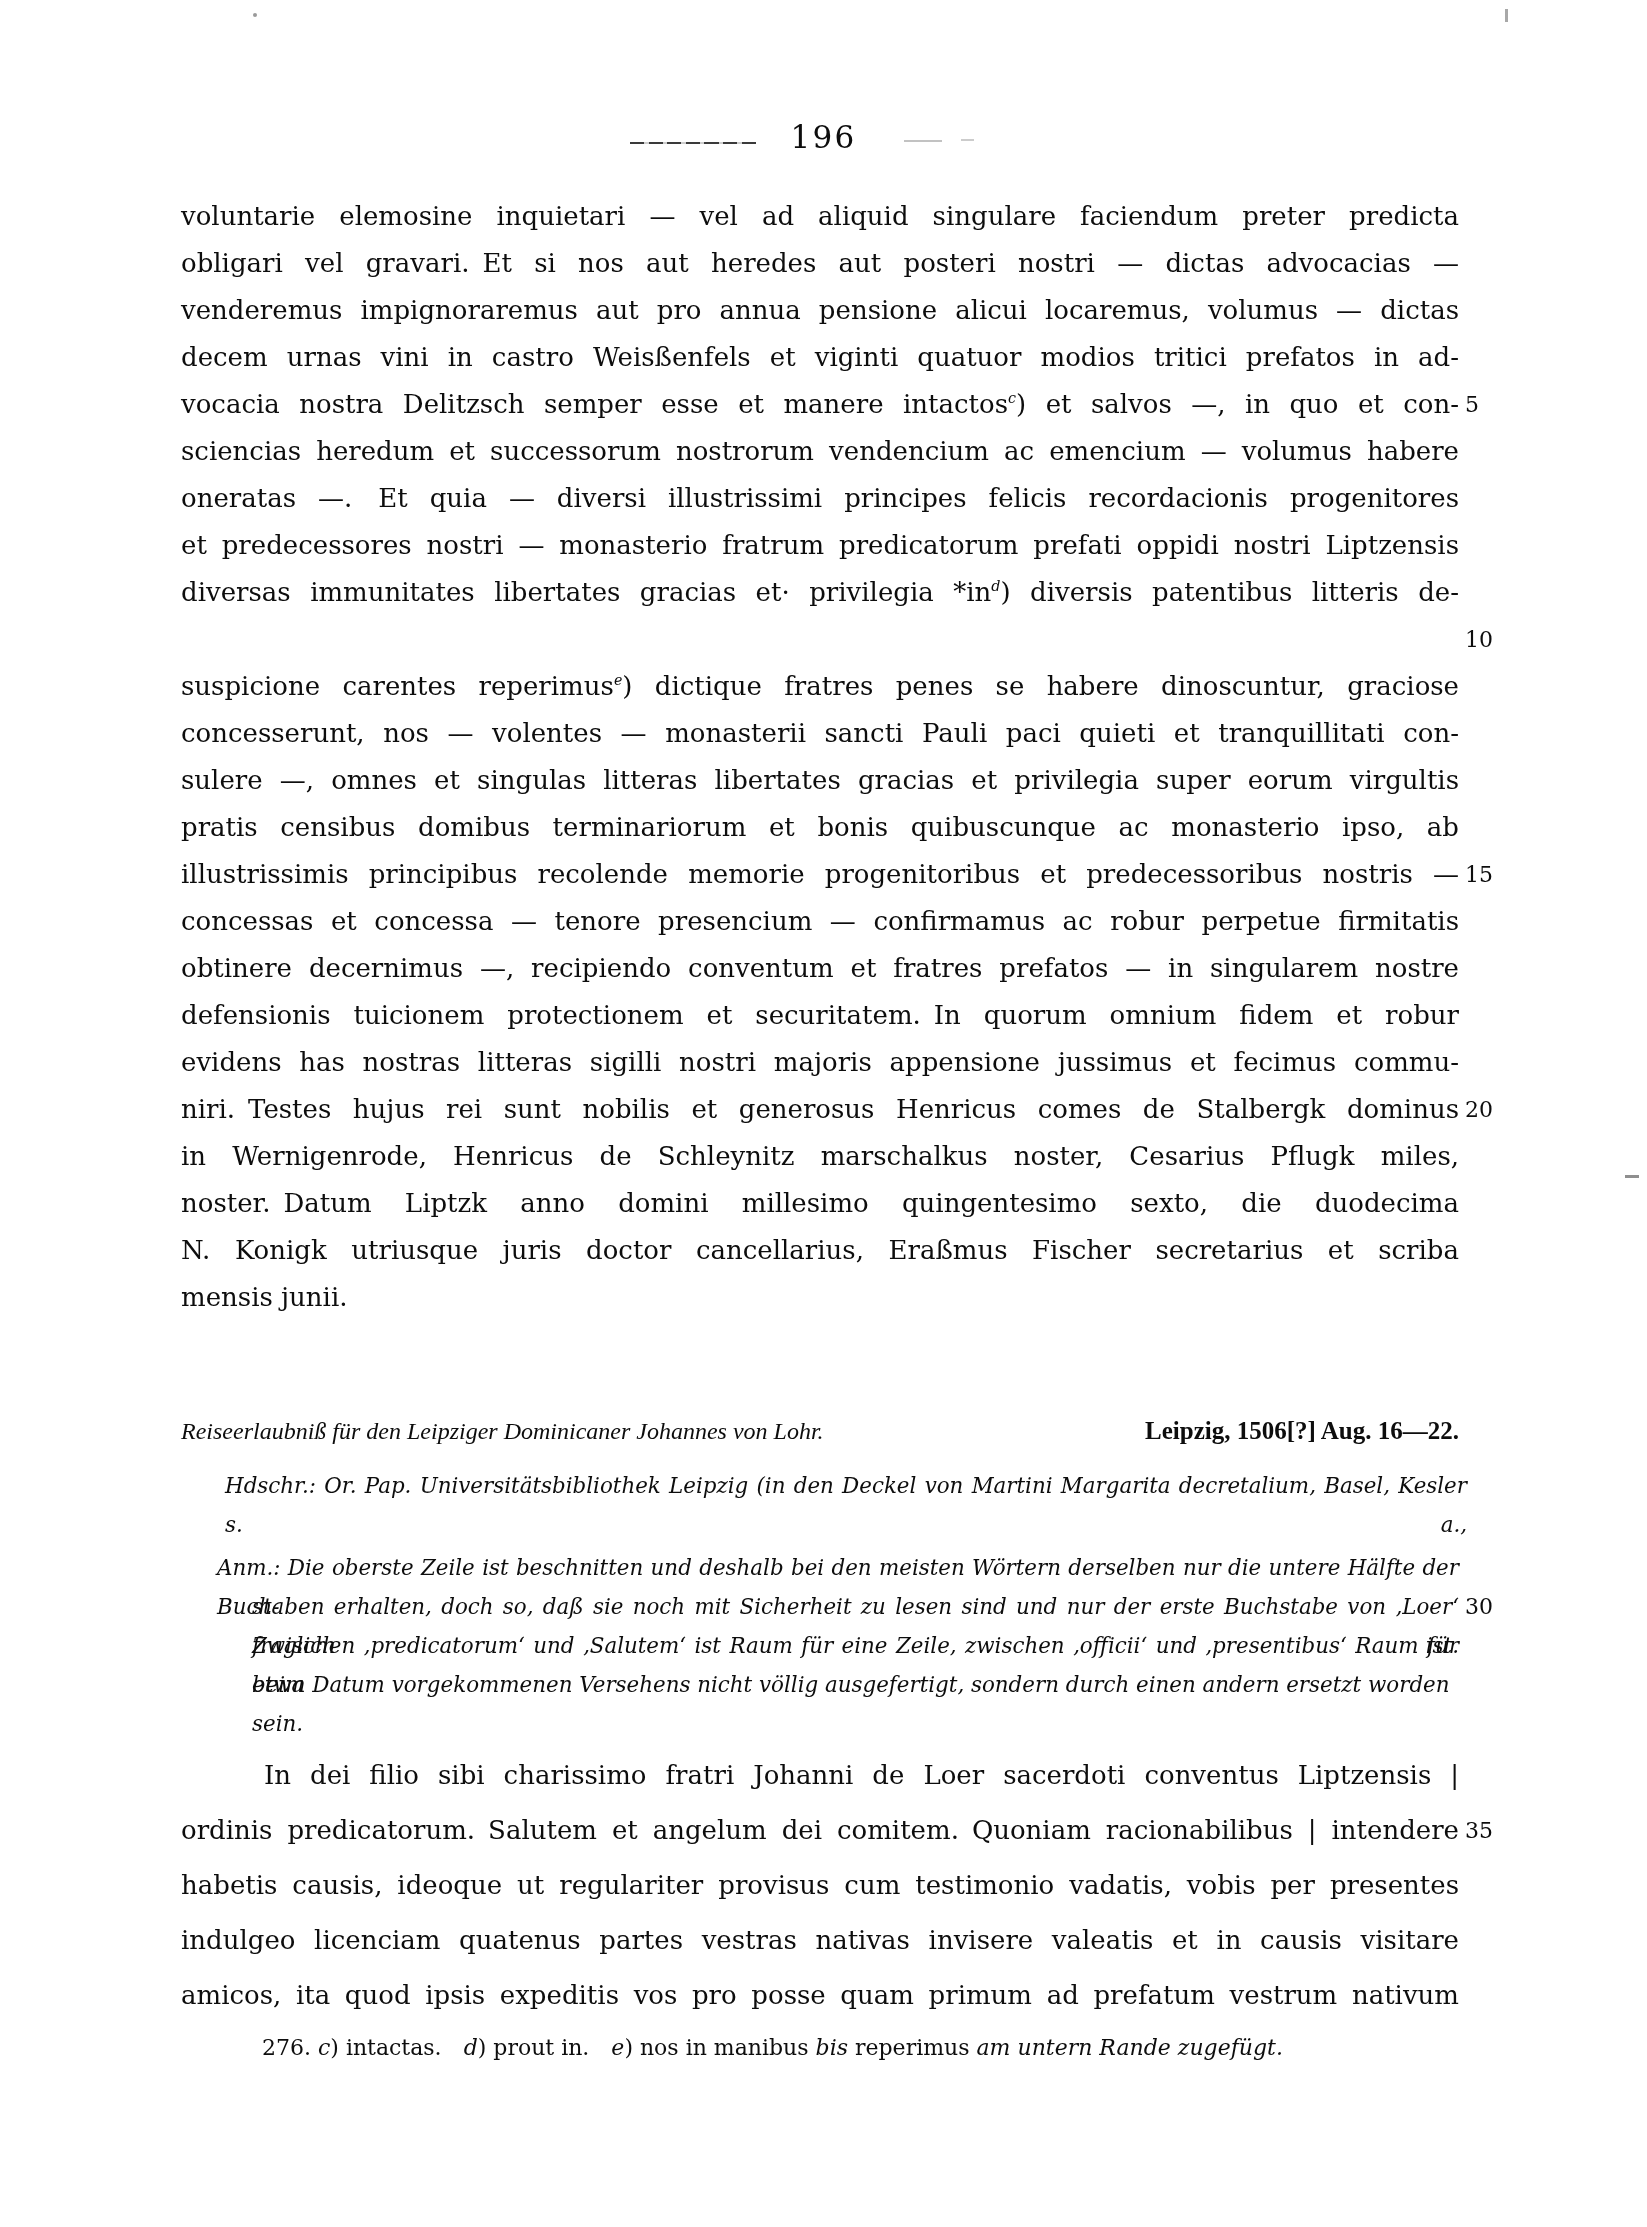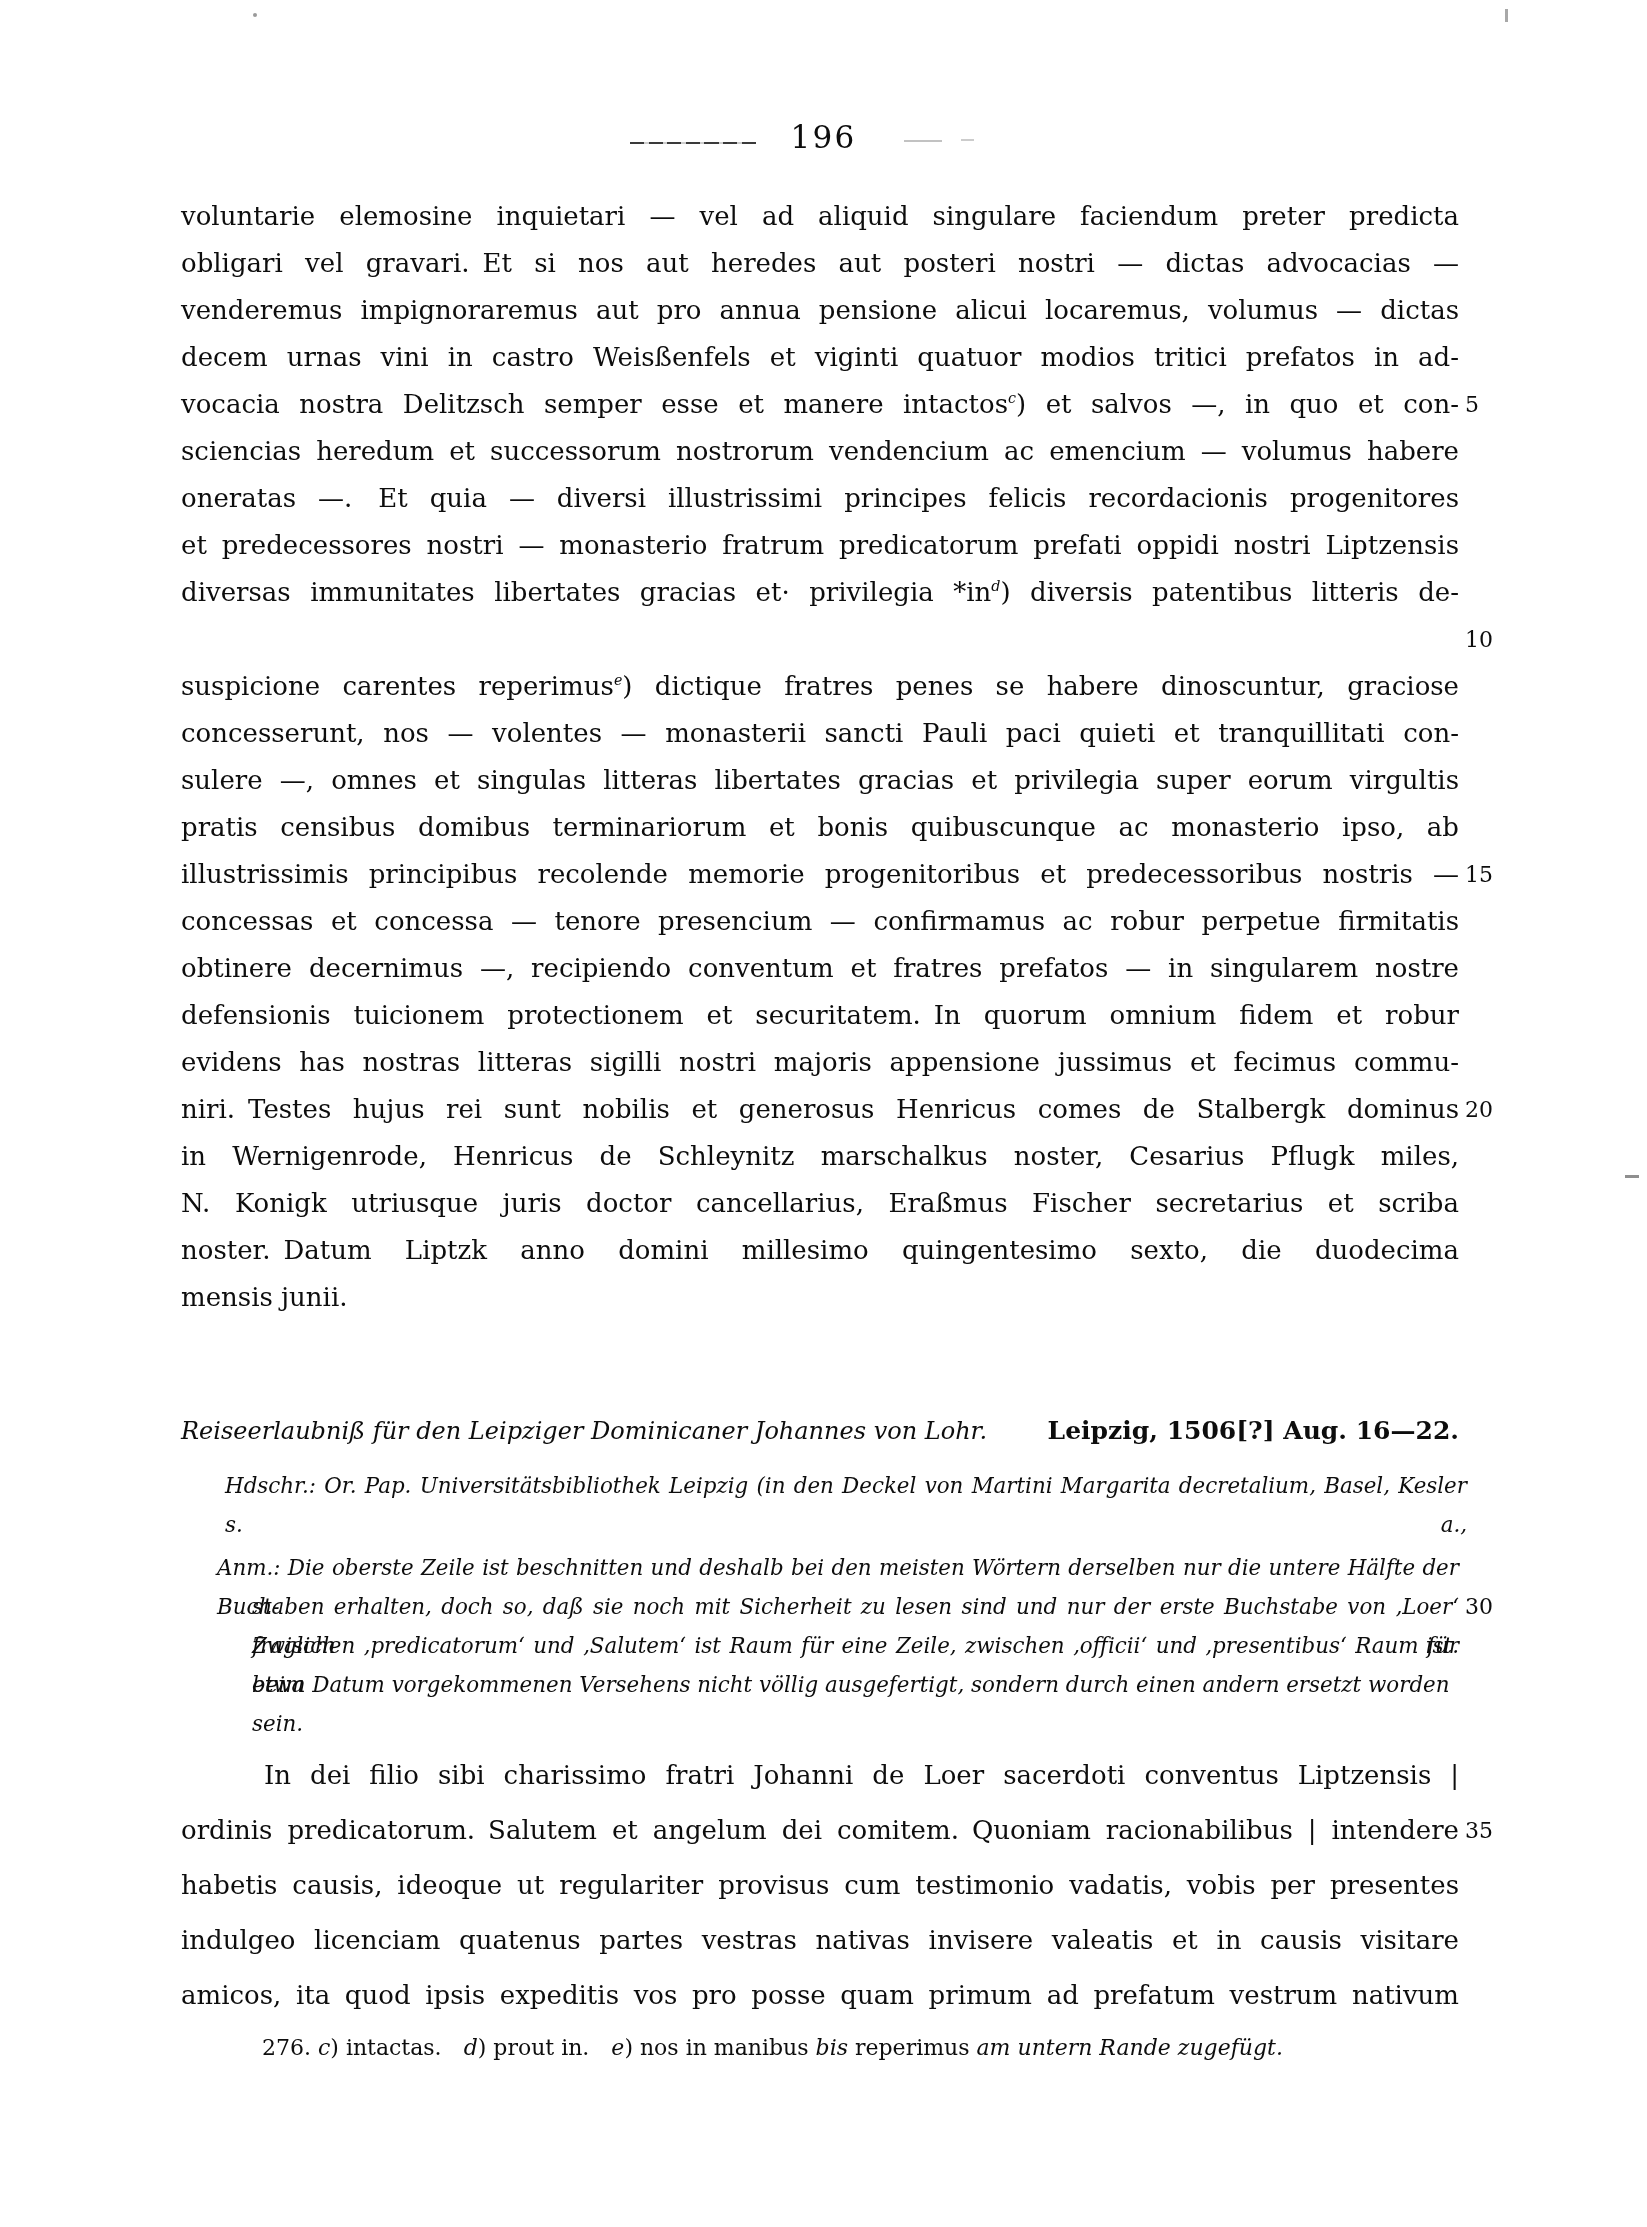--- a/index.html
+++ b/index.html
@@ -60,21 +60,21 @@
     font-size:35px;font-weight:bold;
   }
   .docnum .line{height:53px;line-height:53px;}
   .docnum sup{font-style:normal;font-weight:bold;}
 
   
   .titleline{
     position:absolute;left:181px;top:1407px;width:1278px;
     font-size:24px;
   }
-  .titleline .line{height:48px;line-height:48px;}
+  .titleline .line{height:48px;line-height:48px;font-family:Liberation Serif, serif;}
   .titleline i{font-style:italic;}
   .titleline b{font-size:25px;font-weight:bold;}
 
   
   .smallprint{font-size:21.4px;font-style:italic;}
   .smallprint .line{padding-left:71px;}
   .smallprint .line:first-child{padding-left:36px;}
   .hdschr{position:absolute;left:189px;top:1466px;width:1278px;}
   .hdschr .line{height:39px;line-height:39px;}
   .anm{position:absolute;left:181px;top:1548px;width:1278px;}
@@ -124,22 +124,22 @@
       <div class="line"><span>concesserunt, nos — volentes — monasterii sancti Pauli paci quieti et tranquillitati con-</span></div>
       <div class="line"><span>sulere —, omnes et singulas litteras libertates gracias et privilegia super eorum virgultis</span></div>
       <div class="line"><span>pratis censibus domibus terminariorum et bonis quibuscunque ac monasterio ipso, ab</span></div>
       <div class="line"><span>illustrissimis principibus recolende memorie progenitoribus et predecessoribus nostris —</span><span class="margin-num">15</span></div>
       <div class="line"><span>concessas et concessa — tenore presencium — confirmamus ac robur perpetue firmitatis</span></div>
       <div class="line"><span>obtinere decernimus —, recipiendo conventum et fratres prefatos — in singularem nostre</span></div>
       <div class="line"><span>defensionis tuicionem protectionem et securitatem. In quorum omnium fidem et robur</span></div>
       <div class="line"><span>evidens has nostras litteras sigilli nostri majoris appensione jussimus et fecimus commu-</span></div>
       <div class="line"><span>niri. Testes hujus rei sunt nobilis et generosus Henricus comes de Stalbergk dominus</span><span class="margin-num">20</span></div>
       <div class="line"><span>in Wernigenrode, Henricus de Schleynitz marschalkus noster, Cesarius Pflugk miles,</span></div>
+      <div class="line"><span>noster. Datum Liptzk anno domini millesimo quingentesimo sexto, die duodecima</span></div>
       <div class="line"><span>N. Konigk utriusque juris doctor cancellarius, Eraßmus Fischer secretarius et scriba</span></div>
-      <div class="line"><span>noster. Datum Liptzk anno domini millesimo quingentesimo sexto, die duodecima</span></div>
       <div class="line nj"><span>mensis junii.</span></div>
     </section>
 
 
   <section class="titleline">
       <div class="line spread">
         <i>Reiseerlaubniß für den Leipziger Dominicaner Johannes von Lohr.</i>
         <b>Leipzig, 1506[?] Aug. 16—22.</b>
       </div>
     </section>

